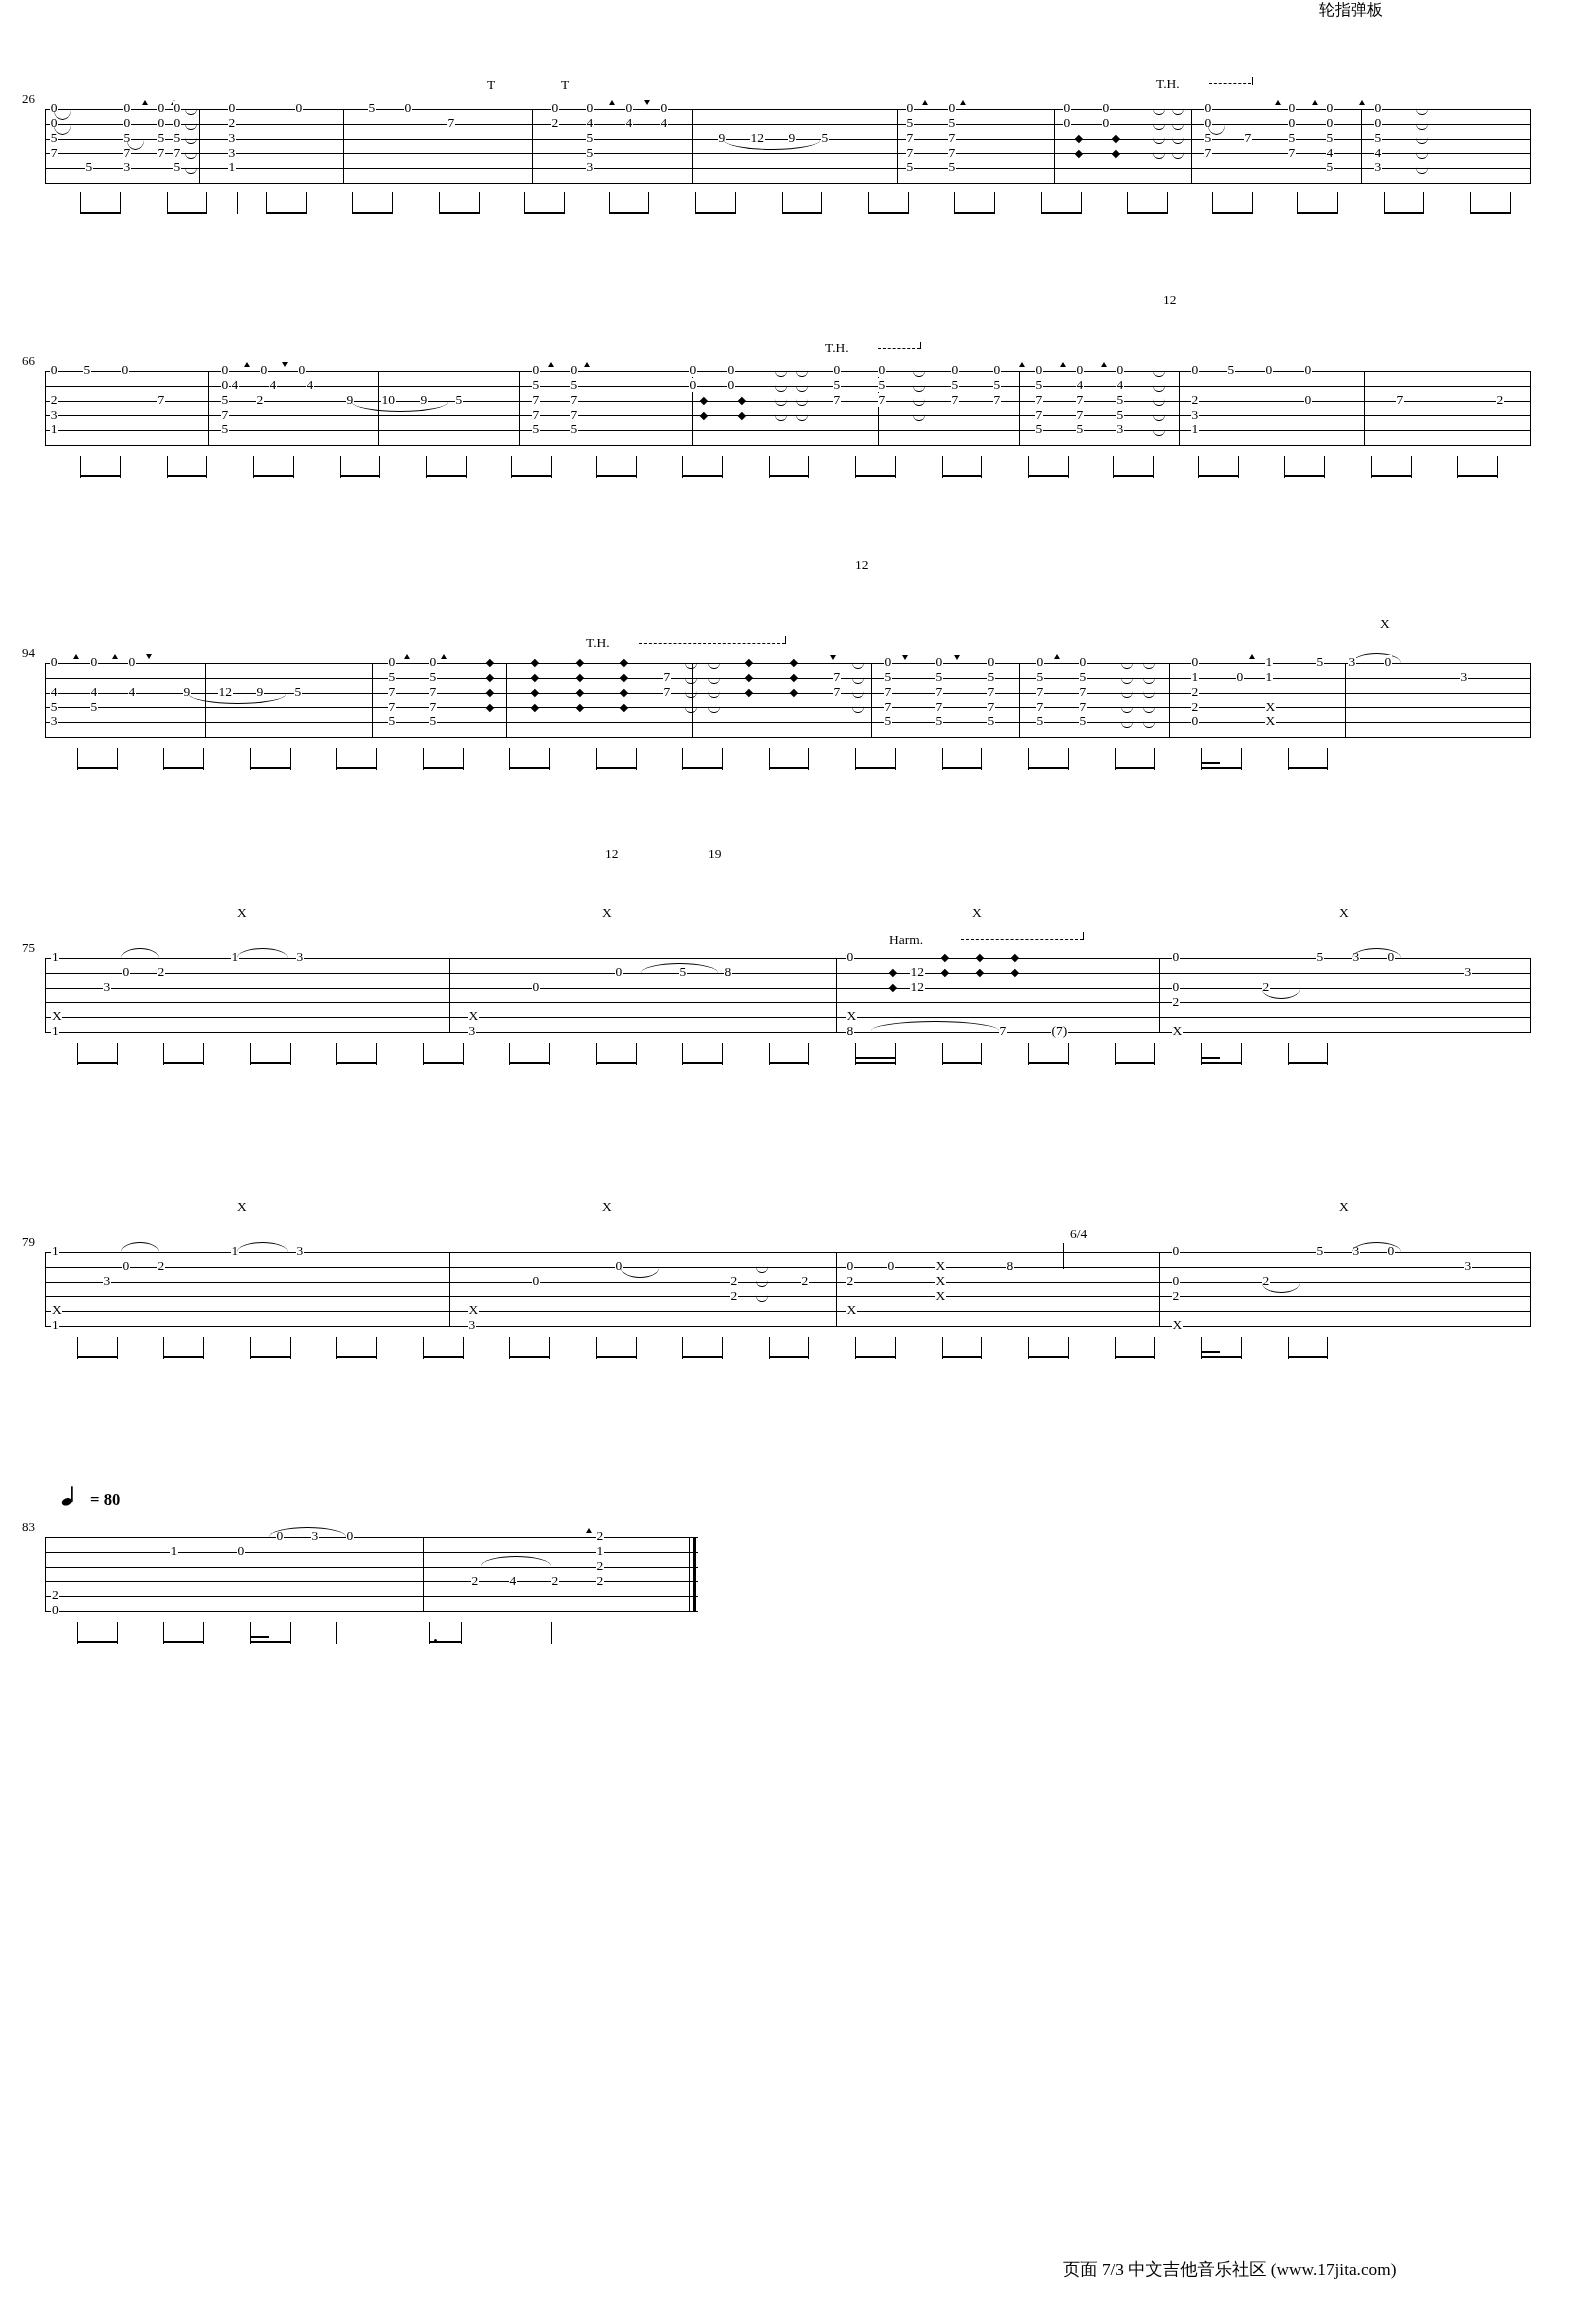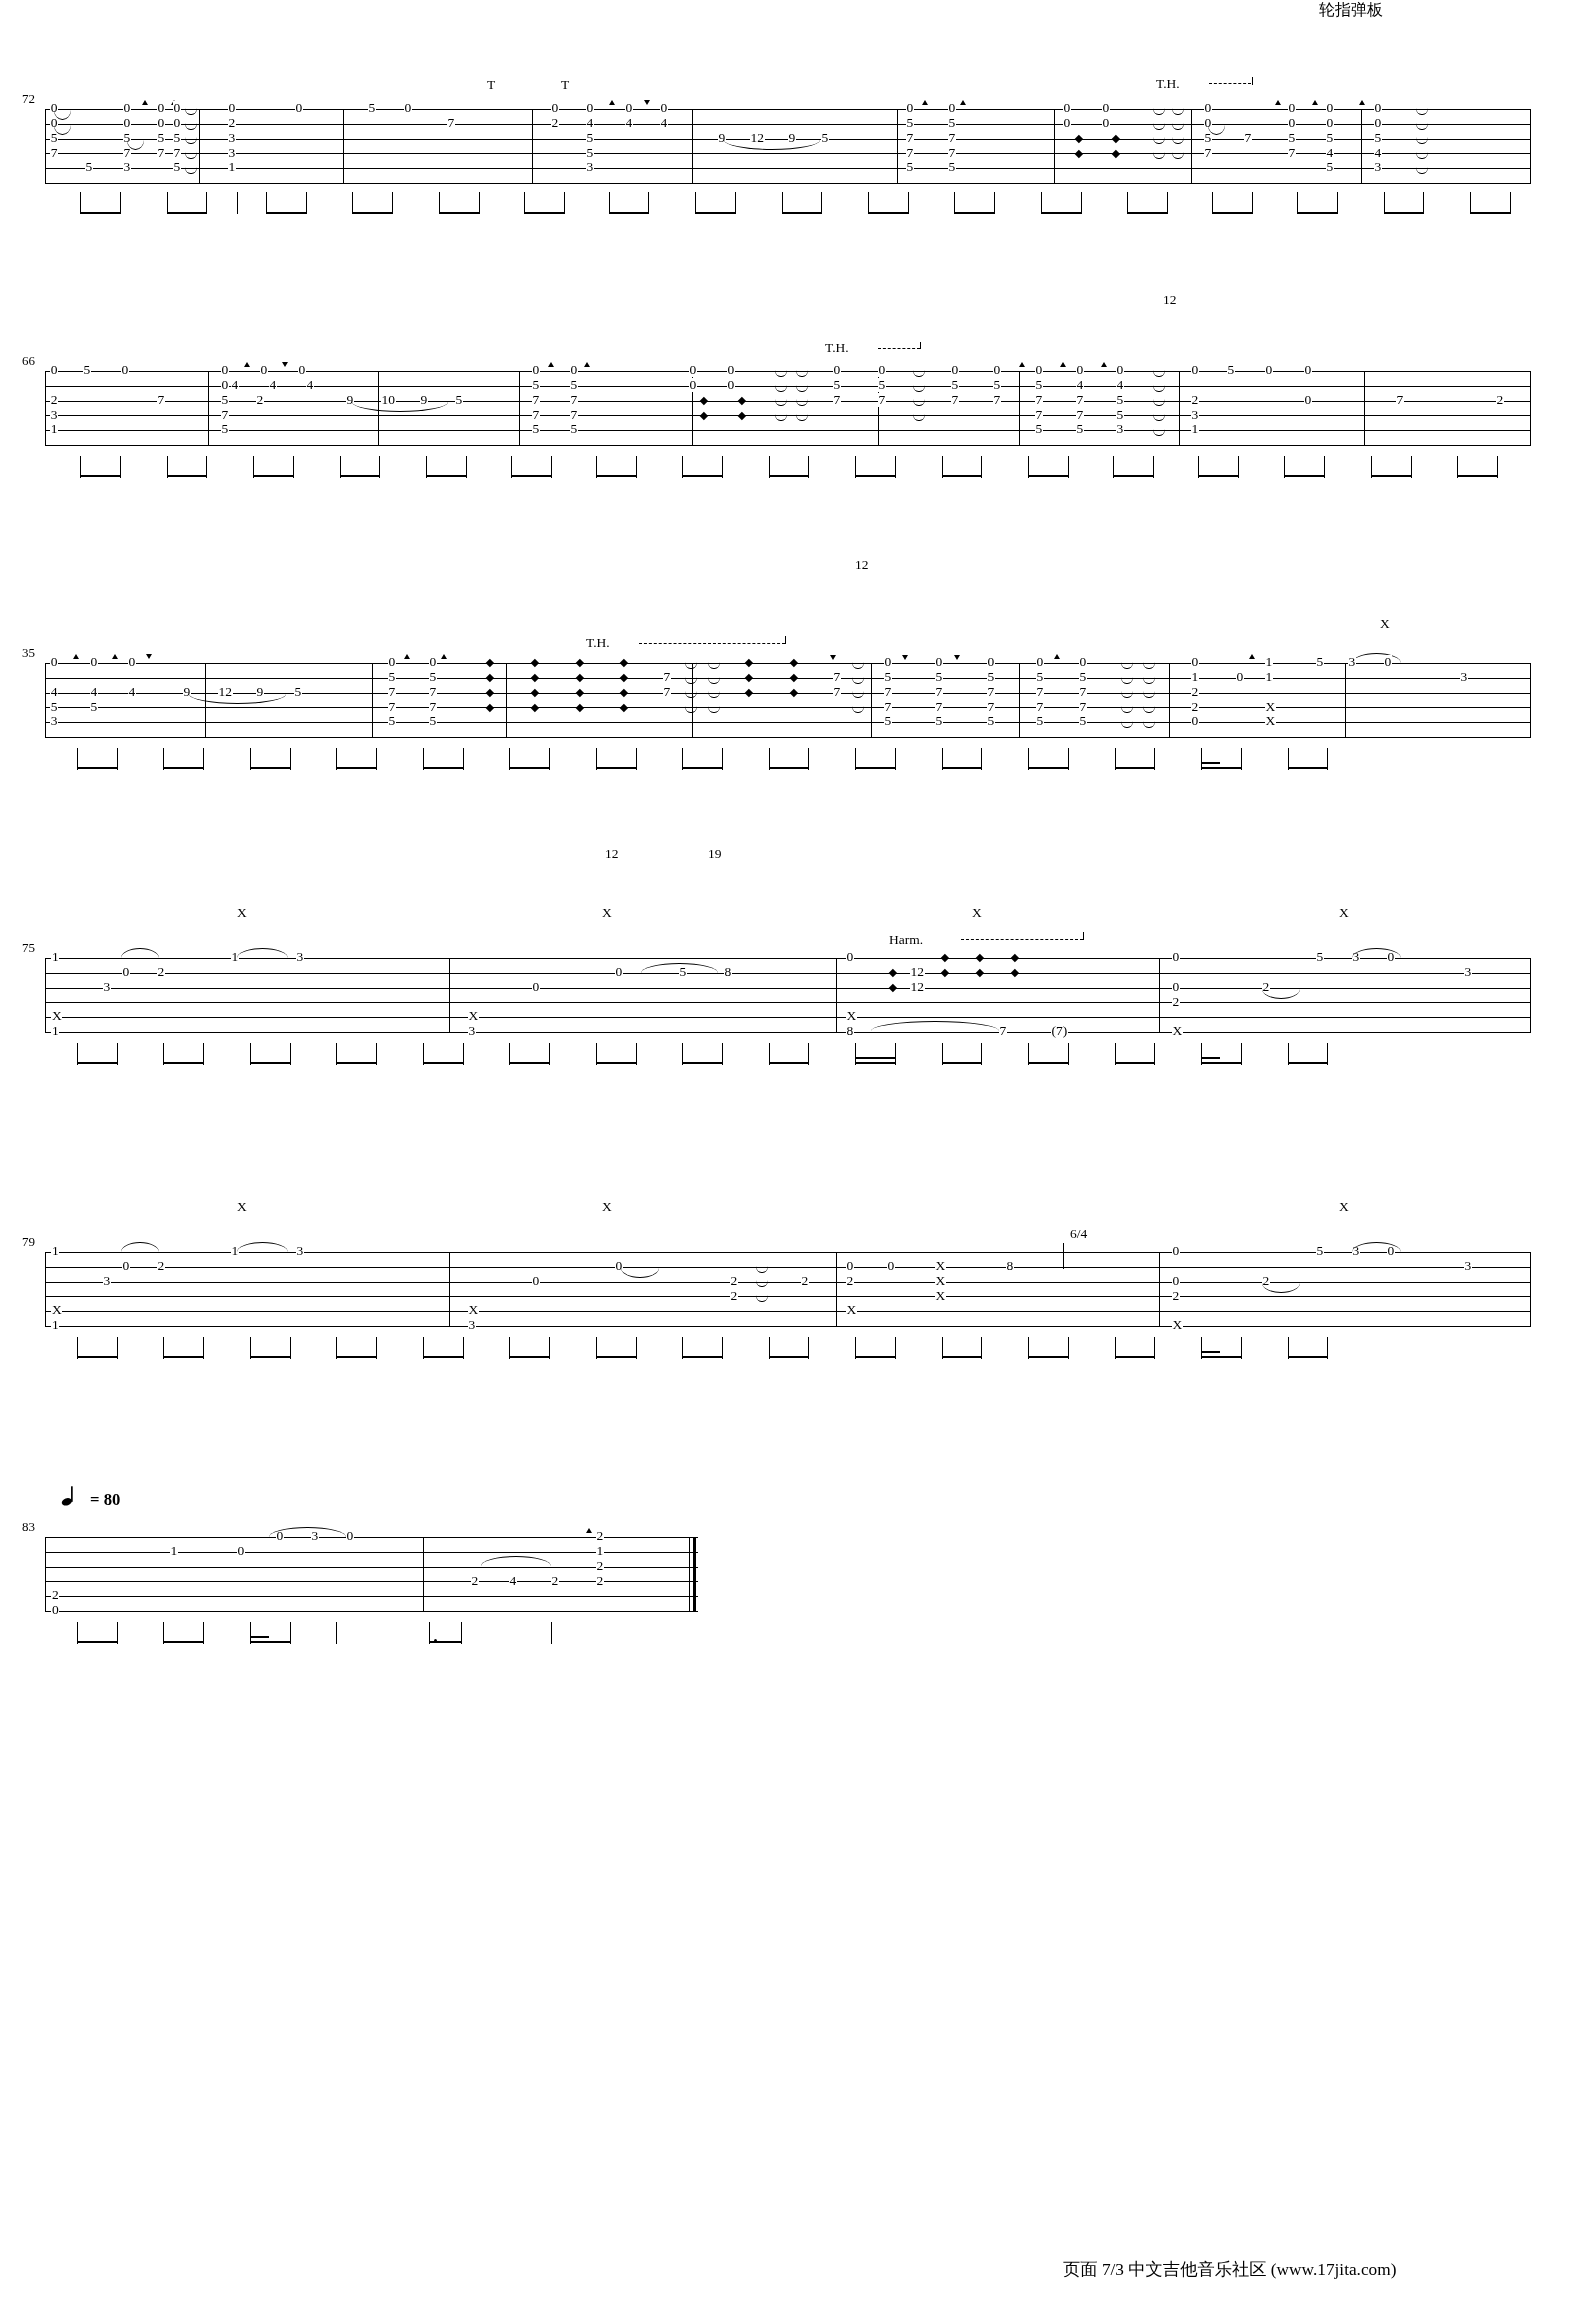--- a/index.html
+++ b/index.html
@@ -59,21 +59,21 @@
         <div class="barline" style="left:0;top:0;height:75px;"></div>
         <div class="barline" style="left:154px;top:0;height:75px;"></div>
         <div class="barline" style="left:298px;top:0;height:75px;"></div>
         <div class="barline" style="left:487px;top:0;height:75px;"></div>
         <div class="barline" style="left:647px;top:0;height:75px;"></div>
         <div class="barline" style="left:852px;top:0;height:75px;"></div>
         <div class="barline" style="left:1009px;top:0;height:75px;"></div>
         <div class="barline" style="left:1146px;top:0;height:75px;"></div>
         <div class="barline" style="left:1316px;top:0;height:75px;"></div>
         <div class="barline" style="left:1485px;top:0;height:75px;"></div>
-        <div class="meas-num" style="left:-23px;top:-18px;">72</div>
+        <div class="meas-num" style="left:-23px;top:-18px;">26</div>
         <div class="fret" style="left:5.1px;top:-7.7px;">0</div>
         <div class="fret" style="left:5.1px;top:7px;">0</div>
         <div class="fret" style="left:5.1px;top:22px;">5</div>
         <div class="fret" style="left:5.1px;top:37px;">7</div>
         <div class="slur-d" style="left:9px;top:1.3px;width:16.7px;"></div>
         <div class="slur-d" style="left:9px;top:16px;width:16.7px;"></div>
         <div class="fret" style="left:40px;top:51px;">5</div>
         <div class="fret" style="left:78px;top:-7.7px;">0</div>
         <div class="fret" style="left:78px;top:7px;">0</div>
         <div class="fret" style="left:78px;top:22px;">5</div>
@@ -431,21 +431,21 @@
         <div class="barline" style="left:0;top:0;height:75px;"></div>
         <div class="barline" style="left:160px;top:0;height:75px;"></div>
         <div class="barline" style="left:327px;top:0;height:75px;"></div>
         <div class="barline" style="left:461px;top:0;height:75px;"></div>
         <div class="barline" style="left:647px;top:0;height:75px;"></div>
         <div class="barline" style="left:826px;top:0;height:75px;"></div>
         <div class="barline" style="left:974px;top:0;height:75px;"></div>
         <div class="barline" style="left:1124px;top:0;height:75px;"></div>
         <div class="barline" style="left:1300px;top:0;height:75px;"></div>
         <div class="barline" style="left:1485px;top:0;height:75px;"></div>
-        <div class="meas-num" style="left:-23px;top:-18px;">35</div>
+        <div class="meas-num" style="left:-23px;top:-18px;">94</div>
         <div class="fret" style="left:5.1px;top:-7.7px;">0</div>
         <div class="fret" style="left:45px;top:-7.7px;">0</div>
         <div class="fret" style="left:83px;top:-7.7px;">0</div>
         <div class="fret" style="left:5.1px;top:22px;">4</div>
         <div class="fret" style="left:45px;top:22px;">4</div>
         <div class="fret" style="left:83px;top:22px;">4</div>
         <div class="fret" style="left:5.1px;top:37px;">5</div>
         <div class="fret" style="left:45px;top:37px;">5</div>
         <div class="fret" style="left:5.1px;top:51px;">3</div>
         <div class="uparrow" style="left:28px;top:-9px;"></div>

